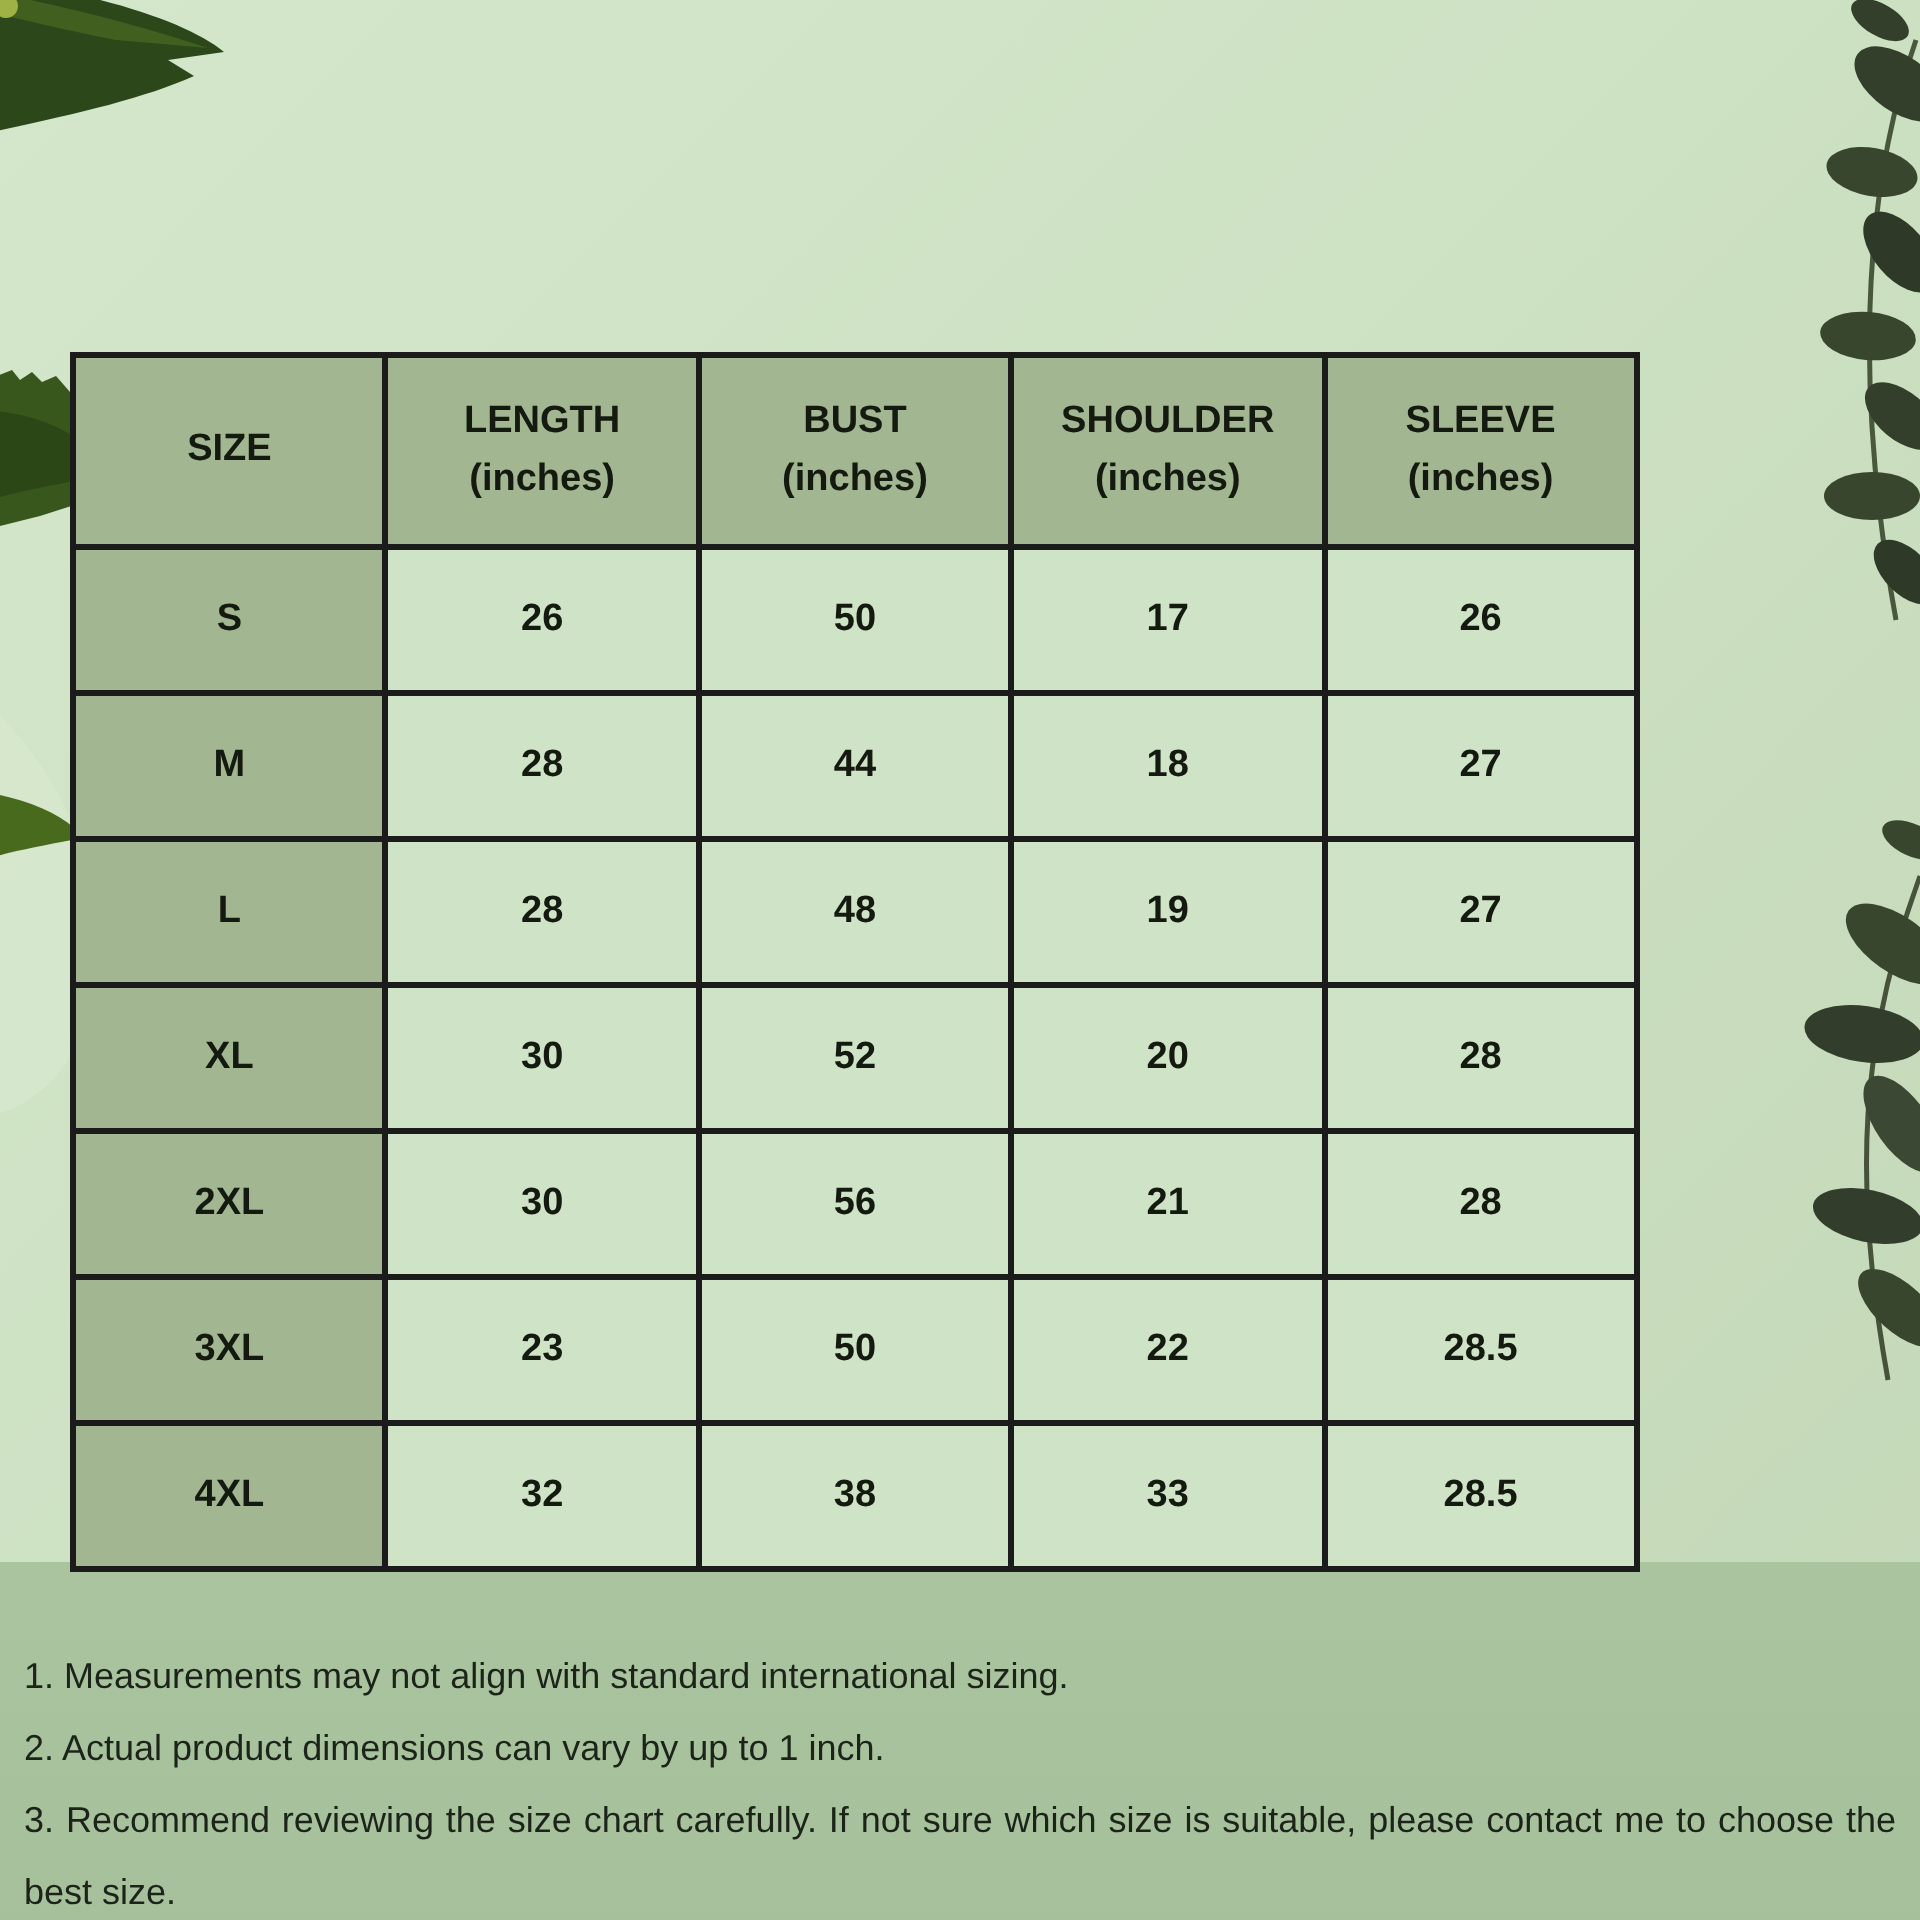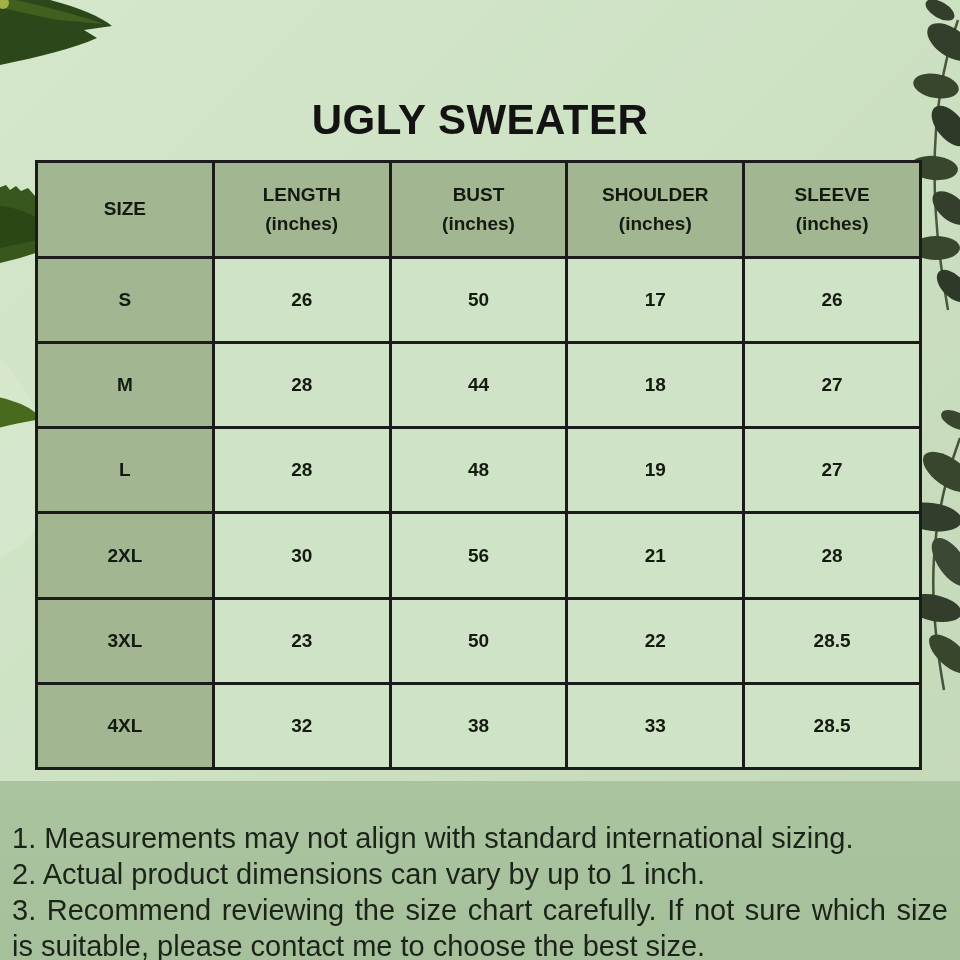--- a/index.html
+++ b/index.html
@@ -24,22 +24,22 @@
     left: 0; top: 68px;
     width: 960px;
     text-align: center;
     font-size: 42px;
     font-weight: bold;
     letter-spacing: 0.5px;
     color: #131313;
   }
   table.size-chart {
     position: absolute;
-    left: 35px; top: 160px;
-    width: 887px; height: 610px;
+    left: 35px; top: 176px;
+    width: 785px; height: 610px;
     border-collapse: collapse;
     table-layout: fixed;
   }
   .size-chart th, .size-chart td {
     border: 3px solid #1b1b1b;
     text-align: center;
     vertical-align: middle;
     font-weight: bold;
     color: #151a10;
     padding: 0;
@@ -56,21 +56,21 @@
     height: 61px;
   }
   .size-chart td.size-cell { background: #a2b791; }
   .notes {
     position: absolute;
     left: 12px; top: 820px;
     width: 936px;
   }
   .note {
     margin: 0;
-    font-size: 29px;
+    font-size: 18px;
     line-height: 36px;
     color: #1c241a;
   }
   .note.justify { text-align: justify; }
 </style>
 </head>
 <body>
 
 <div class="canvas">
 
@@ -107,21 +107,20 @@
       <ellipse cx="948" cy="472" rx="29" ry="14" fill="#39462e" transform="rotate(35 948 472)"></ellipse>
       <ellipse cx="932" cy="517" rx="30" ry="14" fill="#323d2b" transform="rotate(8 932 517)"></ellipse>
       <ellipse cx="951" cy="562" rx="28" ry="13" fill="#3b4833" transform="rotate(55 951 562)"></ellipse>
       <ellipse cx="934" cy="608" rx="28" ry="13" fill="#323d2b" transform="rotate(12 934 608)"></ellipse>
       <ellipse cx="950" cy="654" rx="26" ry="12" fill="#39462e" transform="rotate(42 950 654)"></ellipse>
     </g>
   </svg>
 
   <div class="bottom-band"></div>
 
-  <h1 class="page-title">UGLY SWEATER</h1>
 
   <table class="size-chart">
     <thead>
       <tr>
         <th>
           <div>SIZE</div>
         </th>
         <th>
           <div>LENGTH</div>
           <div>(inches)</div>
@@ -156,20 +155,27 @@
         <td>27</td>
       </tr>
       <tr>
         <td class="size-cell">L</td>
         <td>28</td>
         <td>48</td>
         <td>19</td>
         <td>27</td>
       </tr>
       <tr>
+        <td class="size-cell">XL</td>
+        <td>30</td>
+        <td>52</td>
+        <td>20</td>
+        <td>28</td>
+      </tr>
+      <tr>
         <td class="size-cell">2XL</td>
         <td>30</td>
         <td>56</td>
         <td>21</td>
         <td>28</td>
       </tr>
       <tr>
         <td class="size-cell">3XL</td>
         <td>23</td>
         <td>50</td>

